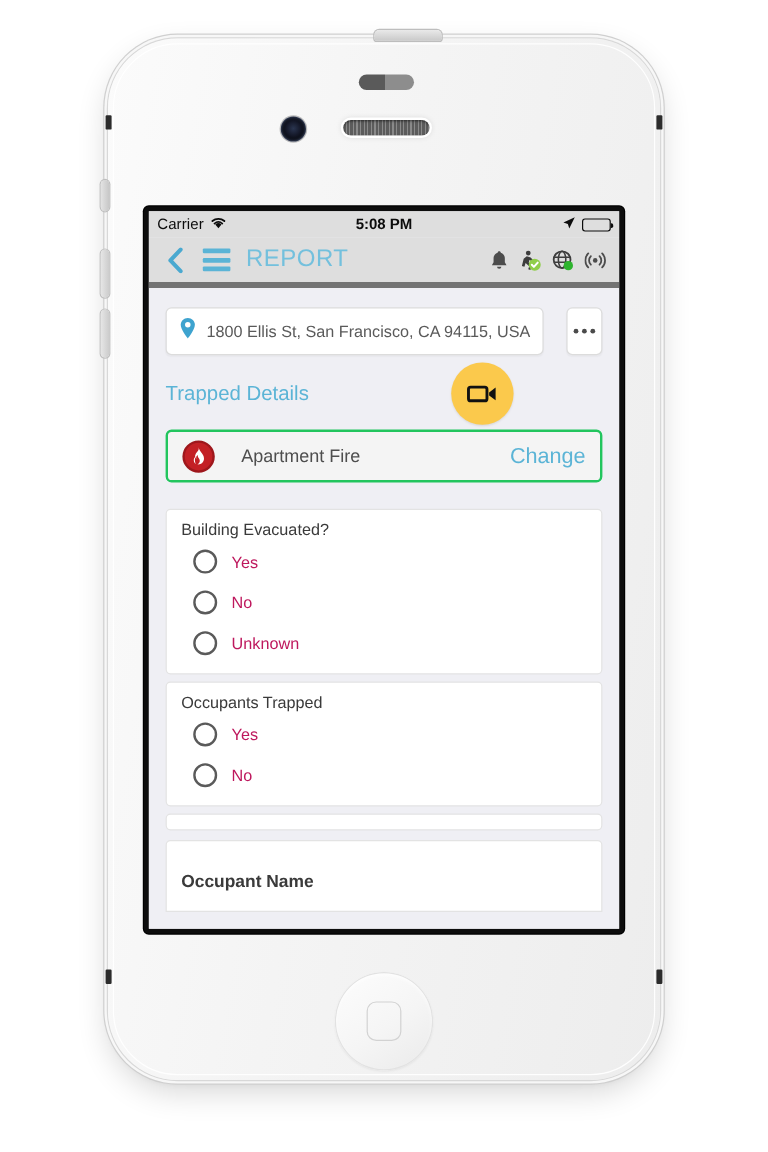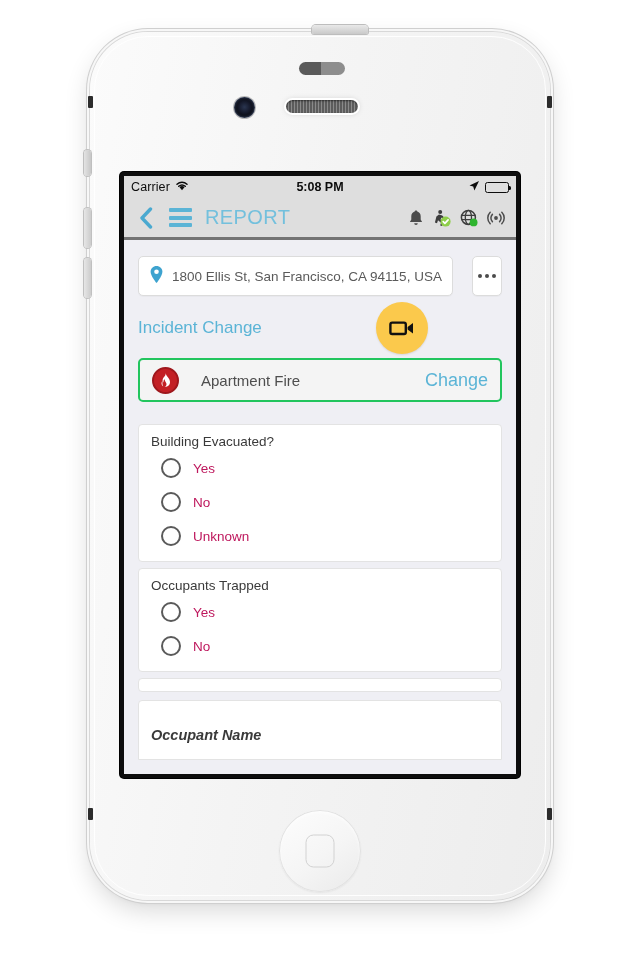--- a/index.html
+++ b/index.html
@@ -212,21 +212,21 @@
     border-radius: 0 1.5px 1.5px 0;
   }
 
   
   .nav-bar {
     height: 42px;
     background: #dedede;
     display: flex;
     align-items: center;
     padding: 0 11px;
-    border-bottom: 3px solid #737373;
+    border-bottom: 5px solid #737373;
   }
   .nav-back {
     width: 22px; height: 28px;
     display: flex; align-items: center; justify-content: center;
     cursor: pointer;
   }
   .nav-hamburger {
     margin-left: 12px;
     width: 23px;
     display: flex; flex-direction: column; gap: 3.4px;
@@ -355,21 +355,21 @@
     border: 1px solid #e3e3e3;
     border-radius: 4px;
     padding: 9px 0 8px 0;
   }
   .question-card + .question-card { margin-top: 6px; }
   .question-label {
     font-size: 13.5px;
     color: #3a3a3a;
     padding: 0 12px 2px 12px;
   }
-  .question-label.bold { font-weight: bold; font-size: 14.5px; font-style: italic; }
+  .question-label.bold { font-weight: bold; font-size: 14.5px; }
   .radio-row {
     display: flex;
     align-items: center;
     gap: 12px;
     padding: 7px 12px 7px 22px;
   }
   .radio-circle {
     width: 20px; height: 20px;
     border-radius: 50%;
     border: 2px solid #5a5a5a;
@@ -512,21 +512,21 @@
             <span class="address-text">1800 Ellis St, San Francisco, CA 94115, USA</span>
           </div>
           <div class="address-more">
             <span></span>
               <span></span>
               <span></span>
           </div>
         </div>
 
         <div class="section-row">
-          <div class="section-title">Incident Change</div>
+          <div class="section-title">Trapped Details</div>
           <div class="video-fab">
             <svg width="26" height="20" viewBox="0 0 26 20">
               <rect x="1.4" y="4.6" width="15.4" height="11.4" rx="1.8" fill="none" stroke="#111111" stroke-width="2.4"></rect>
               <path d="M18.6 9.0 L24.0 5.0 L24.0 15.6 L18.6 11.6 Z" fill="#111111"></path>
             </svg>
           </div>
         </div>
 
         <div class="incident-card">
           <span class="incident-icon">

